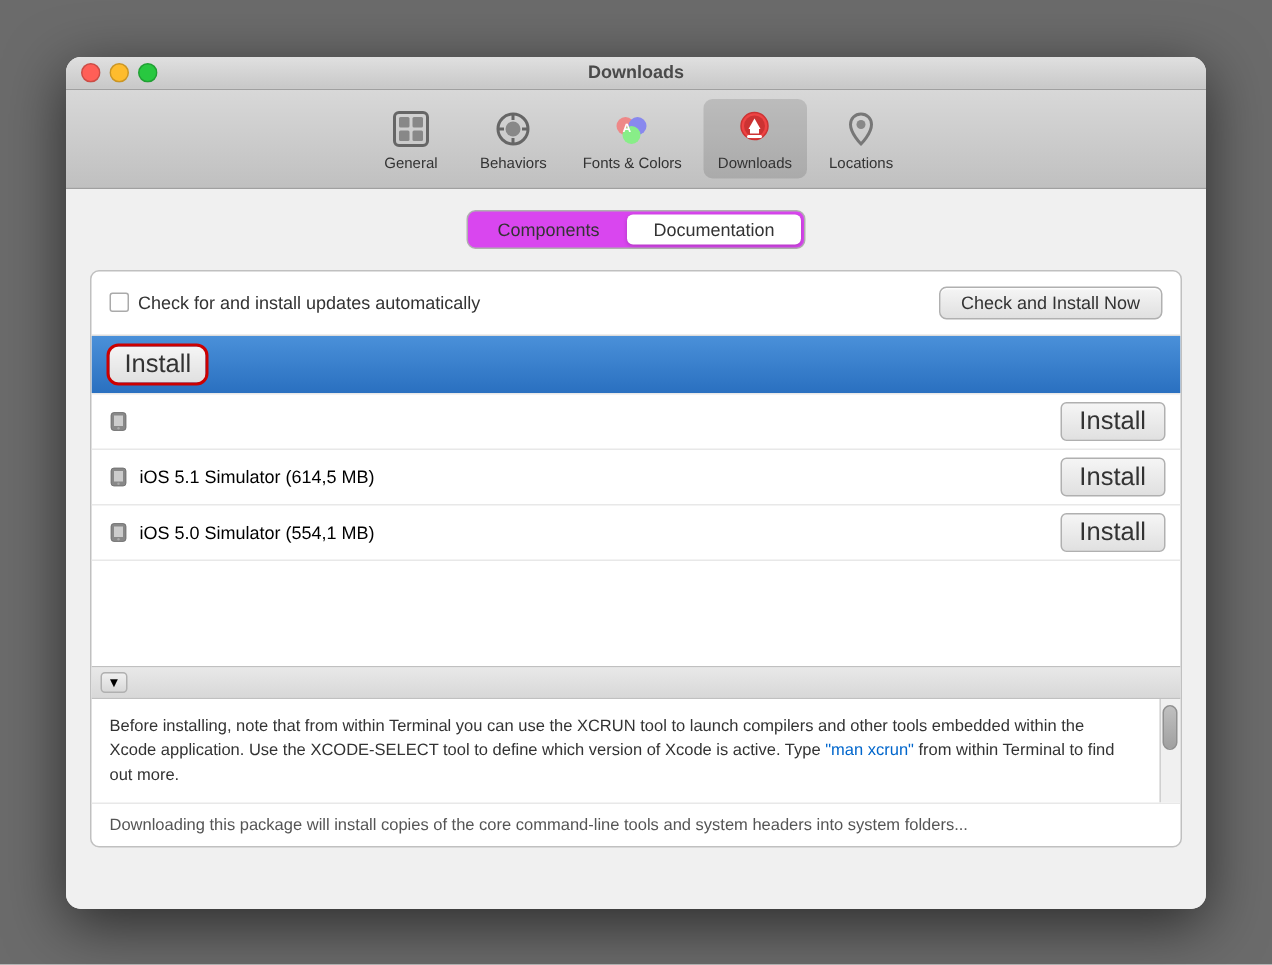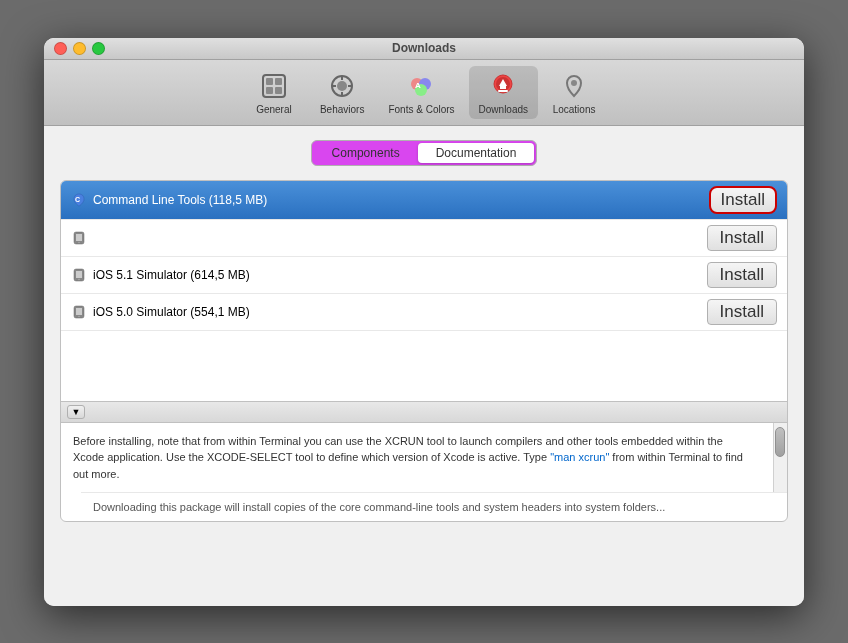--- a/index.html
+++ b/index.html
@@ -245,21 +245,20 @@
       border: 1px solid #909090;
     }
     .desc-text {
       padding-right: 31px;
     }
     .partial-text {
       font-size: 11px;
       color: #555;
       padding: 8px 12px;
       border-top: 1px solid #e8e8e8;
-      margin-left: 20px;
     }
   </style>
 </head>
 <body>
 
 <div class="window">
 
   <div class="titlebar">
     <div class="titlebar-buttons">
       <div class="tb-btn tb-close"></div>
@@ -337,33 +336,31 @@
           <span>Components</span>
         </div>
         <div class="tab active">
           <span>Documentation</span>
         </div>
       </div>
     </div>
 
     <div class="section">
 
+      <div class="top-row">
+        <label class="checkbox-label">
+          <div class="checkbox"></div>
+          <span>Check for and install updates automatically</span>
+        </label>
+        <button class="btn">Check and Install Now</button>
+      </div>
 
       <div class="list-body">
 
         <div class="list-item selected">
-          <div class="list-item-left">
-            <div class="item-icon">
-              <svg width="14" height="14" viewBox="0 0 14 14">
-                <path d="M7 1 C4 1 2 3 2 6 C2 10 7 13 7 13 C7 13 12 10 12 6 C12 3 10 1 7 1 Z" fill="#4a80e0" stroke="#3060b0" stroke-width="0.5"></path>
-                <text x="3" y="9" font-size="7" fill="white" font-weight="bold">C</text>
-              </svg>
-            </div>
-            <span>Command Line Tools (118,5 MB)</span>
-          </div>
           <button class="install-btn highlighted">Install</button>
         </div>
 
         <div class="list-item">
           <div class="list-item-left">
             <div class="item-icon">
               <svg width="14" height="14" viewBox="0 0 14 14">
                 <rect x="2" y="1" width="10" height="12" rx="2" fill="#888" stroke="#666" stroke-width="0.5"></rect>
                 <rect x="4" y="3" width="6" height="7" fill="#ccc"></rect>
                 <circle cx="7" cy="11.5" r="0.8" fill="#aaa"></circle>

